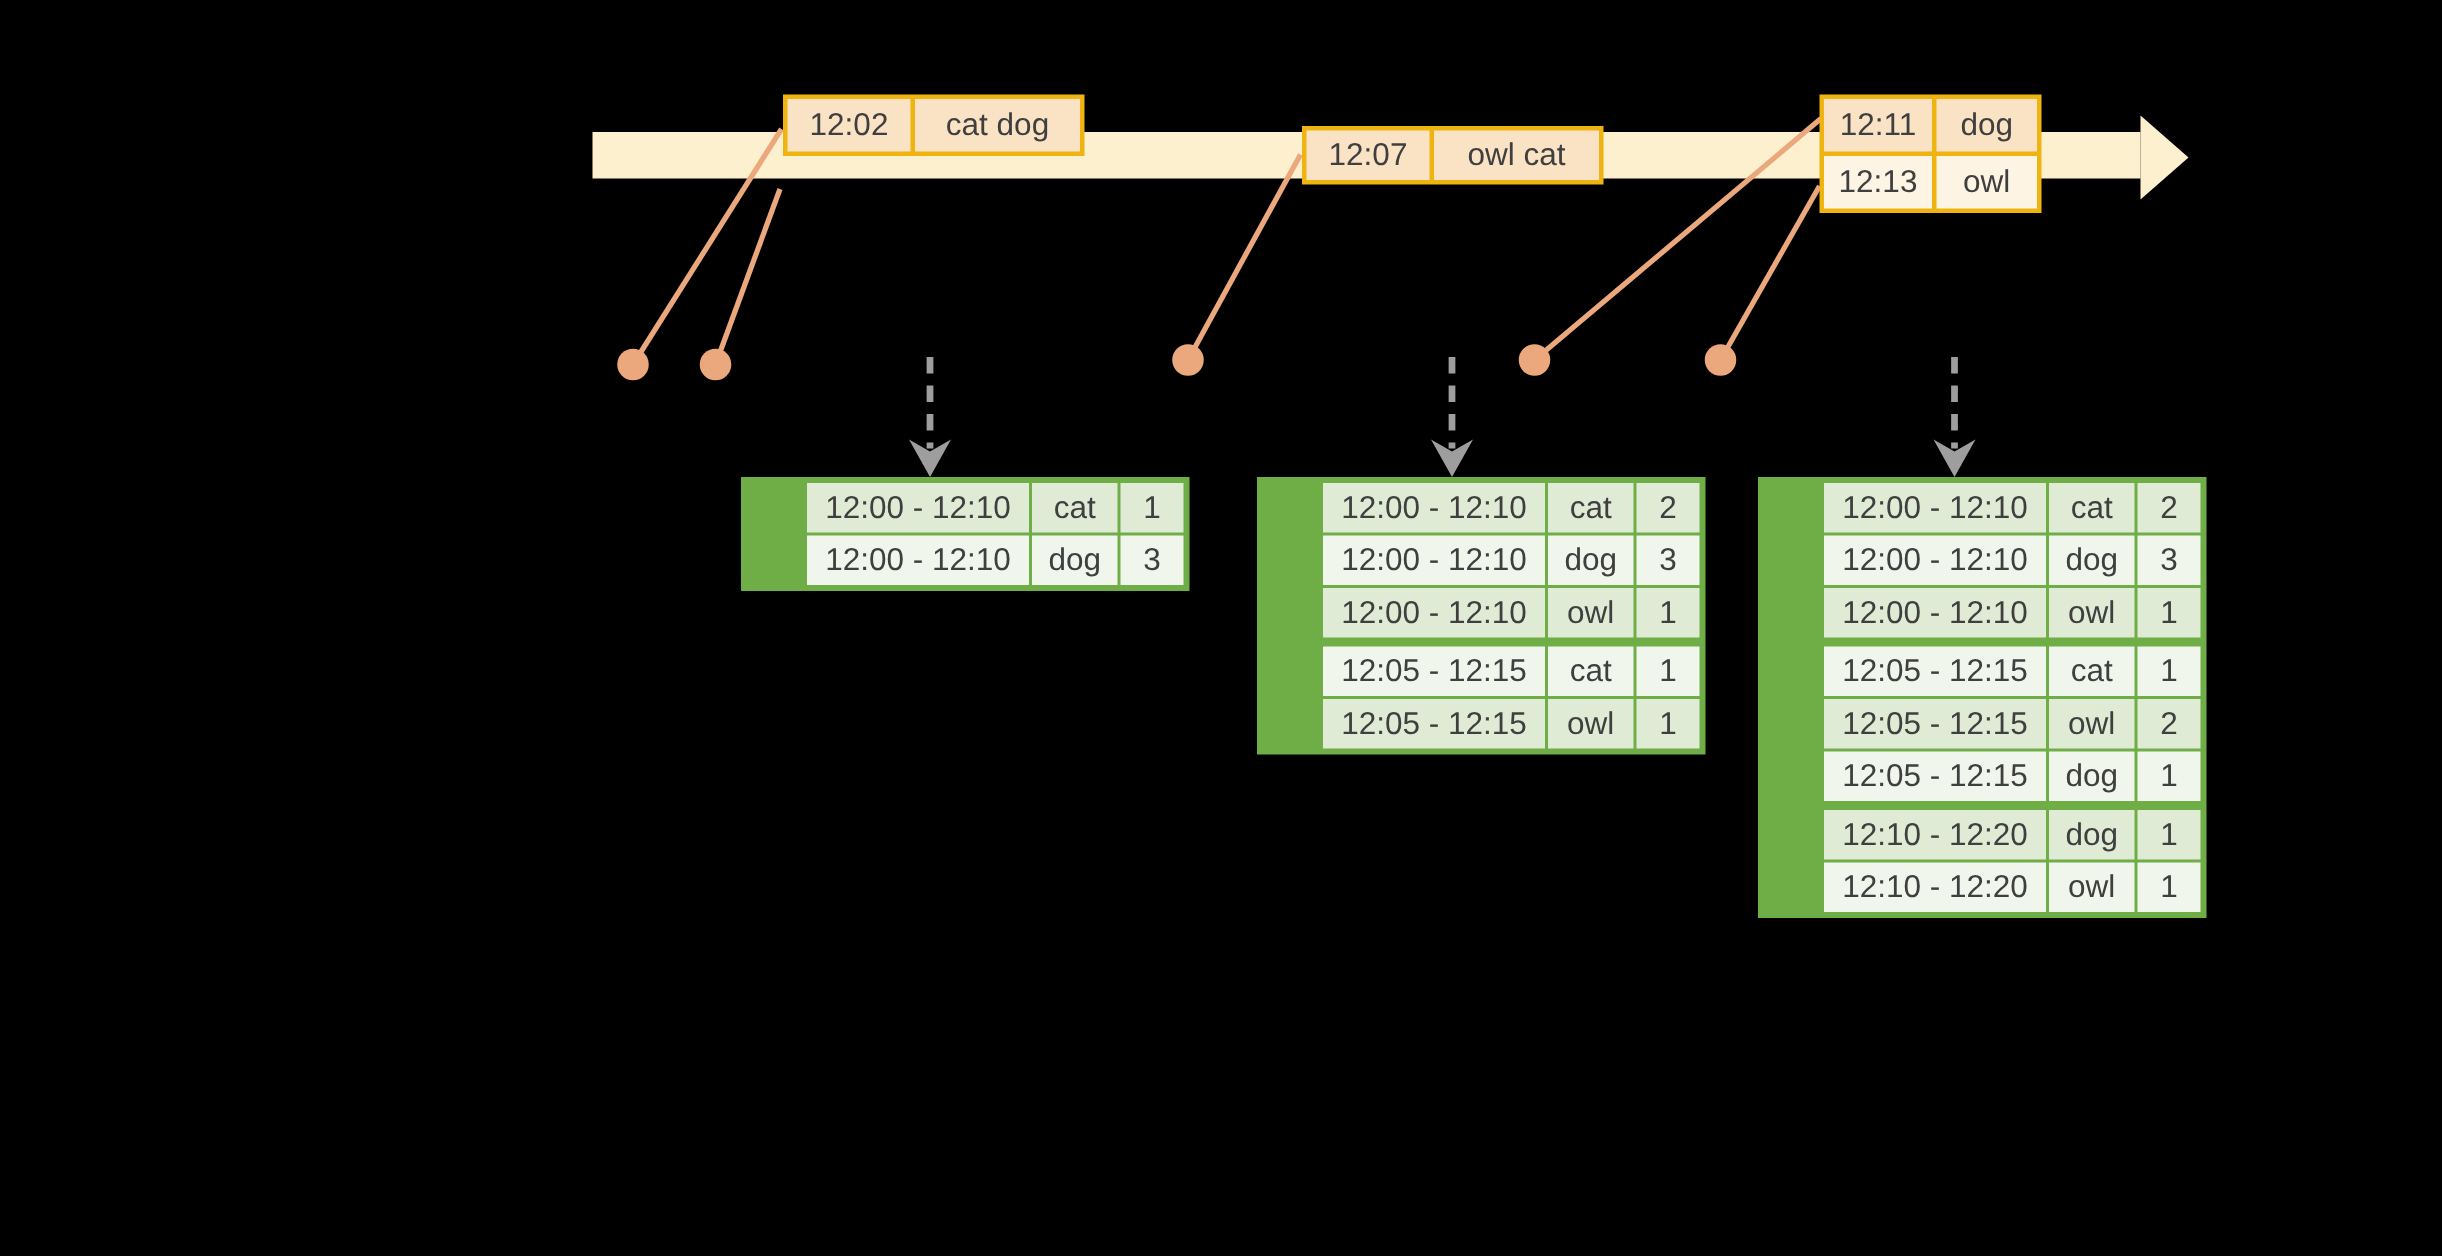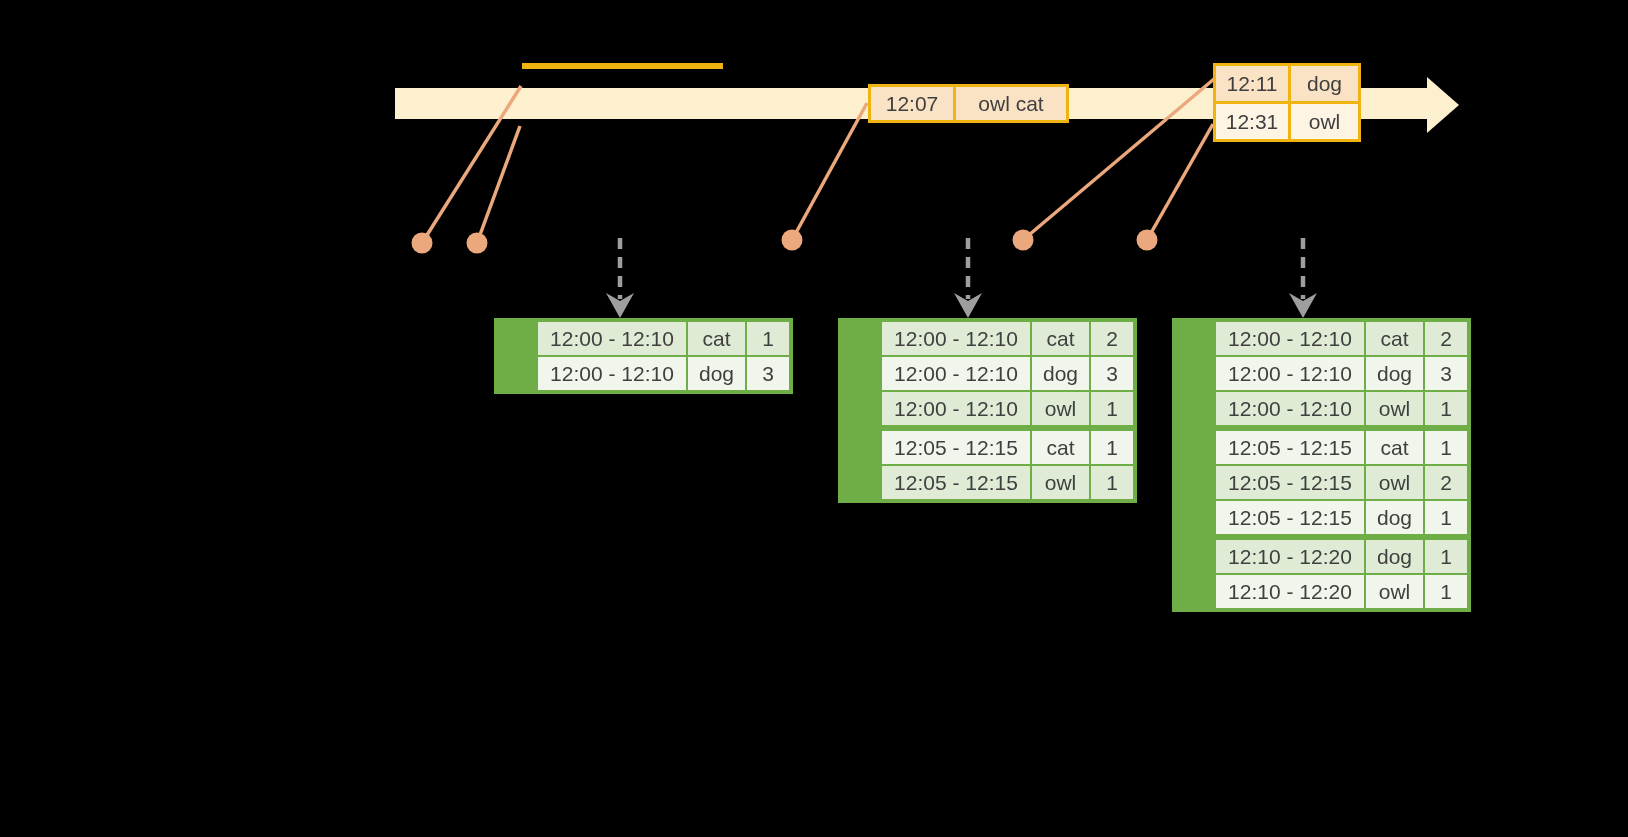--- a/index.html
+++ b/index.html
@@ -95,36 +95,40 @@
       <line class="trigger-line" x1="968" y1="238" x2="968" y2="299"></line>
       <polygon class="trigger-head" points="954,293 968,318 982,293 968,301"></polygon>
     </g>
     <g>
       <line class="trigger-line" x1="1303" y1="238" x2="1303" y2="299"></line>
       <polygon class="trigger-head" points="1289,293 1303,318 1317,293 1303,301"></polygon>
     </g>
   </svg>
 
   <div class="event-box cols-wide" style="left:522px;top:63px;width:201px;">
+    <div class="e-row">
+      <div class="e-cell">12:02</div>
+      <div class="e-cell">cat dog</div>
+    </div>
   </div>
 
   <div class="event-box cols-wide single" style="left:868px;top:84px;width:201px;">
     <div class="e-row">
       <div class="e-cell">12:07</div>
       <div class="e-cell">owl cat</div>
     </div>
   </div>
 
   <div class="event-box cols-narrow" style="left:1213px;top:63px;width:148px;">
     <div class="e-row">
       <div class="e-cell">12:11</div>
       <div class="e-cell">dog</div>
     </div>
     <div class="e-row">
-      <div class="e-cell">12:31</div>
+      <div class="e-cell">12:13</div>
       <div class="e-cell">owl</div>
     </div>
   </div>
 
   <div class="result-table" style="left:494px;">
     <div class="t-row">
       <div class="t-cell">12:00 - 12:10</div>
       <div class="t-cell">cat</div>
       <div class="t-cell">1</div>
     </div>

